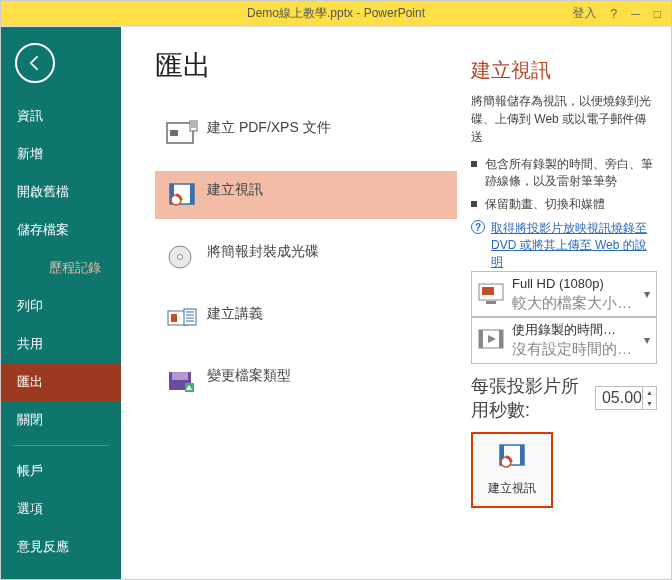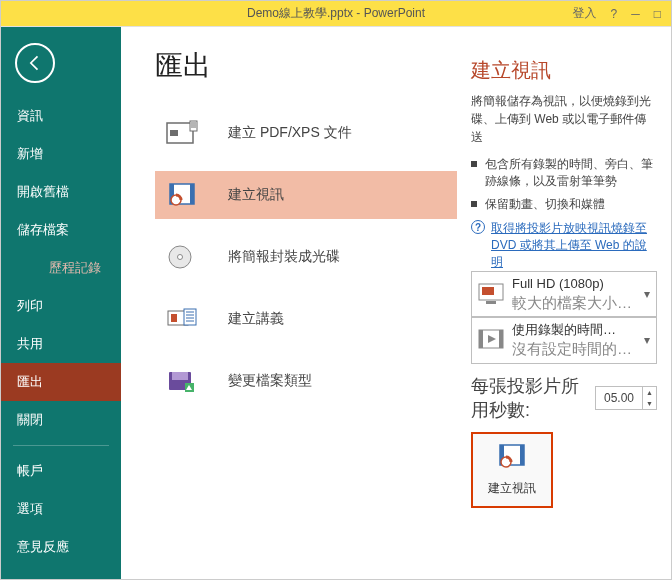--- a/index.html
+++ b/index.html
@@ -13,41 +13,41 @@
   .sidebar { width: 120px; background: #0f766e; color: #fff; display: flex; flex-direction: column; padding-top: 8px; }
   .back { width: 40px; height: 40px; border: 2px solid #fff; border-radius: 50%; margin: 8px 0 14px 14px; display: flex; align-items: center; justify-content: center; cursor: pointer; }
   .back svg { width: 20px; height: 20px; }
   .side-item { padding: 10px 16px; font-size: 13px; cursor: pointer; }
   .side-item.dim { color: #e0b9ad; margin-left: 32px; }
   .side-item.active { background: #9b3a21; }
   .side-sep { height: 1px; background: rgba(255,255,255,.25); margin: 6px 12px; }
   .main { flex: 1; display: flex; }
   .export-col { flex: 1; padding: 20px 14px 0 34px; }
   .page-title { font-size: 28px; color: #222; margin-bottom: 24px; }
-  .export-item { display: flex; align-items: center; gap: 29px; padding: 10px 10px; cursor: pointer; margin-bottom: 14px; }
+  .export-item { display: flex; align-items: flex-start; gap: 8px; padding: 10px 10px; cursor: pointer; margin-bottom: 14px; }
   .export-item.selected { background: #F2BCA6; }
   .export-icon { width: 34px; height: 28px; display: flex; align-items: center; justify-content: center; }
   .export-label { font-size: 14px; color: #444; }
   .detail-col { width: 200px; padding: 30px 14px 0 0; font-size: 12px; color: #444; }
   .detail-title { font-size: 20px; color: #B7472A; margin-bottom: 8px; }
   .detail-desc { line-height: 1.5; margin-bottom: 10px; }
   .bullet { display: flex; gap: 8px; margin-bottom: 6px; line-height: 1.4; }
   .bullet .sq { width: 6px; height: 6px; background: #444; margin-top: 5px; flex-shrink: 0; }
   .help-row { display: flex; gap: 6px; margin-top: 8px; }
   .help-row .q { width: 14px; height: 14px; border: 1.5px solid #2b6bbd; color: #2b6bbd; border-radius: 50%; display: flex; align-items: center; justify-content: center; font-size: 10px; font-weight: bold; flex-shrink: 0; }
   .help-row a { color: #2b6bbd; text-decoration: underline; line-height: 1.4; }
   .dropdown { border: 1px solid #bfbfbf; padding: 4px 6px; display: flex; align-items: center; gap: 8px; cursor: pointer; position: relative; }
   .dropdown .dd-texts { flex: 1; line-height: 1.3; }
   .dropdown .dd-title { font-size: 13px; color: #333; white-space: nowrap; overflow: hidden; text-overflow: ellipsis; }
   .dropdown .dd-sub { font-size: 15px; color: #888; white-space: nowrap; overflow: hidden; text-overflow: ellipsis; }
   .dd-chevron { color: #666; }
   .sec-label { margin-top: 10px; display: flex; align-items: center; gap: 8px; }
   .sec-label .t { flex: 1; font-size: 18px; }
   .spinner { display: flex; align-items: center; border: 1px solid #bfbfbf; height: 24px; }
-  .spinner .v { width: 46px; text-align: center; font-size: 12px; }
+  .spinner .v { width: 46px; text-align: right; font-size: 16px; }
   .spinner .arrows { width: 14px; display: flex; flex-direction: column; border-left: 1px solid #bfbfbf; height: 100%; }
   .spinner .arrows div { flex:1; display:flex; align-items:center; justify-content:center; font-size:7px; color:#555; }
   .create-btn { margin-top: 10px; width: 82px; height: 76px; border: 2px solid #d83b01; display: flex; flex-direction: column; align-items: center; justify-content: center; gap: 6px; cursor: pointer; background:#f9f9f9;}
   .create-btn .lbl { font-size: 12px; color: #333; }
   .icon-box { width:32px; height:26px; }
   .dd-icon { width:26px; height:22px; flex-shrink:0; }
 </style>
 </head>
 <body>
 

